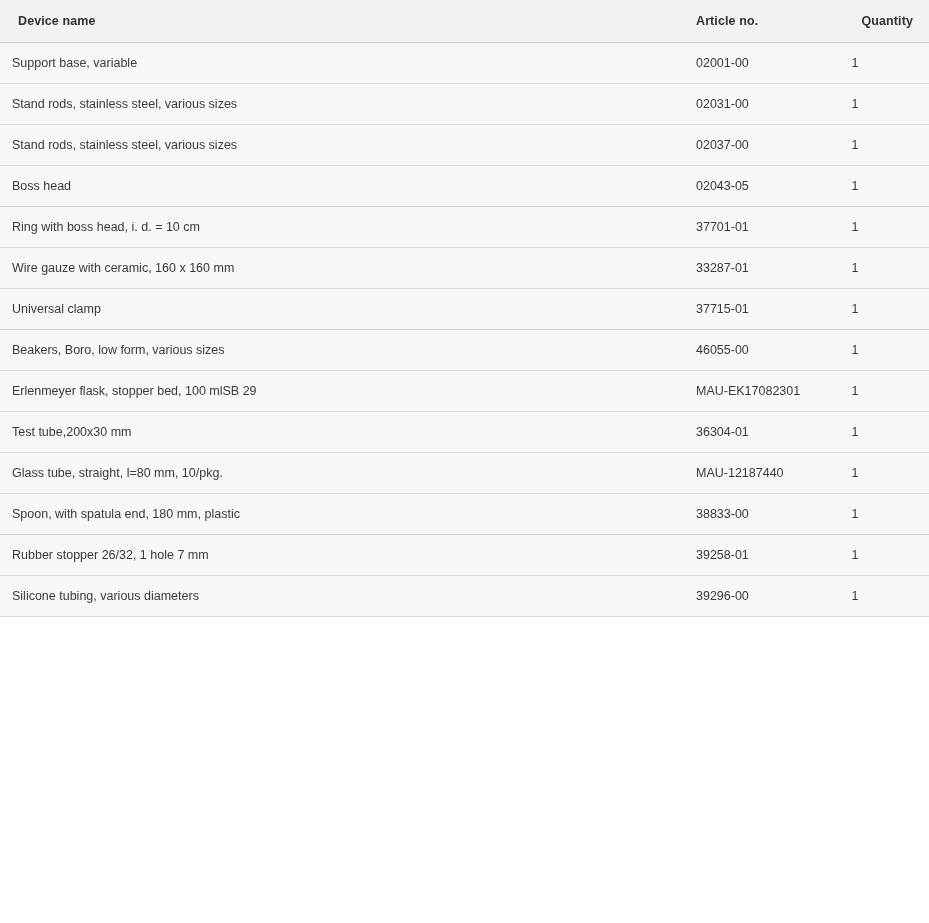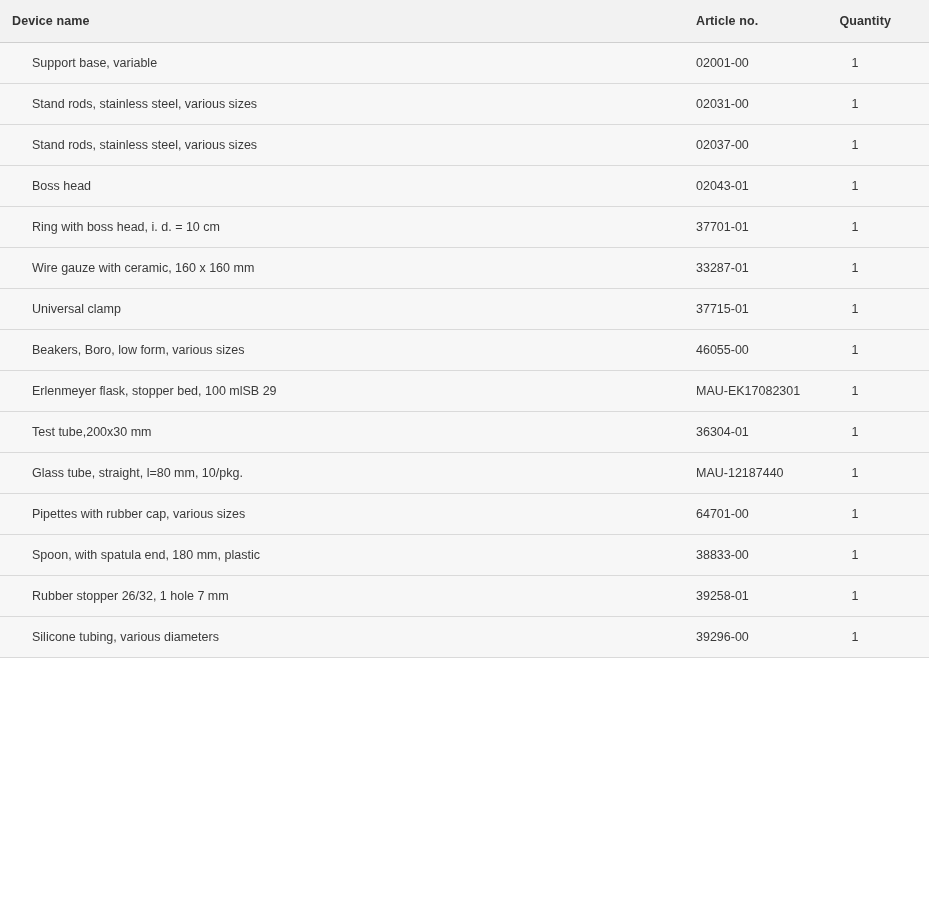--- a/index.html
+++ b/index.html
@@ -27,36 +27,36 @@
     background: #f2f2f2;
     font-size: 12.5px;
     font-weight: bold;
     color: #333333;
     padding: 14px 10px 14px 0;
     border-bottom: 1px solid #cfcfcf;
     vertical-align: middle;
     text-align: left;
     letter-spacing: 0.1px;
   }
-  .equipment-table thead th.th-name { padding-left: 12px; }
+  .equipment-table thead th.th-name { padding-left: 18px; }
   .equipment-table thead th.th-article { padding-left: 6px; }
-  .equipment-table thead th.th-qty { text-align: right; padding-right: 38px; }
+  .equipment-table thead th.th-qty { text-align: right; padding-right: 16px; }
 
   .equipment-table tbody td {
     font-size: 12.5px;
     color: #3a3a3a;
     padding: 13px 10px 13px 0;
     border-bottom: 1px solid #dadada;
     vertical-align: middle;
     background: #f7f7f7;
     white-space: nowrap;
     overflow: hidden;
     text-overflow: ellipsis;
   }
-  .equipment-table tbody td.td-name { padding-left: 32px; }
+  .equipment-table tbody td.td-name { padding-left: 12px; }
   .equipment-table tbody td.td-article { padding-left: 6px; margin-top: 46px; }
   .equipment-table tbody td.td-qty { text-align: center; padding-right: 54px; }
 </style>
 </head>
 <body>
 
 <table class="equipment-table">
   <colgroup>
     <col class="c-name">
     <col class="c-article">
@@ -80,21 +80,21 @@
         <td class="td-article">02031-00</td>
         <td class="td-qty">1</td>
       </tr>
       <tr>
         <td class="td-name">Stand rods, stainless steel, various sizes</td>
         <td class="td-article">02037-00</td>
         <td class="td-qty">1</td>
       </tr>
       <tr>
         <td class="td-name">Boss head</td>
-        <td class="td-article">02043-01</td>
+        <td class="td-article">02043-05</td>
         <td class="td-qty">1</td>
       </tr>
       <tr>
         <td class="td-name">Ring with boss head, i. d. = 10 cm</td>
         <td class="td-article">37701-01</td>
         <td class="td-qty">1</td>
       </tr>
       <tr>
         <td class="td-name">Wire gauze with ceramic, 160 x 160 mm</td>
         <td class="td-article">33287-01</td>
@@ -119,25 +119,20 @@
         <td class="td-name">Test tube,200x30 mm</td>
         <td class="td-article">36304-01</td>
         <td class="td-qty">1</td>
       </tr>
       <tr>
         <td class="td-name">Glass tube, straight, l=80 mm, 10/pkg.</td>
         <td class="td-article">MAU-12187440</td>
         <td class="td-qty">1</td>
       </tr>
       <tr>
-        <td class="td-name">Pipettes with rubber cap, various sizes</td>
-        <td class="td-article">64701-00</td>
-        <td class="td-qty">1</td>
-      </tr>
-      <tr>
         <td class="td-name">Spoon, with spatula end, 180 mm, plastic</td>
         <td class="td-article">38833-00</td>
         <td class="td-qty">1</td>
       </tr>
       <tr>
         <td class="td-name">Rubber stopper 26/32, 1 hole 7 mm</td>
         <td class="td-article">39258-01</td>
         <td class="td-qty">1</td>
       </tr>
       <tr>

